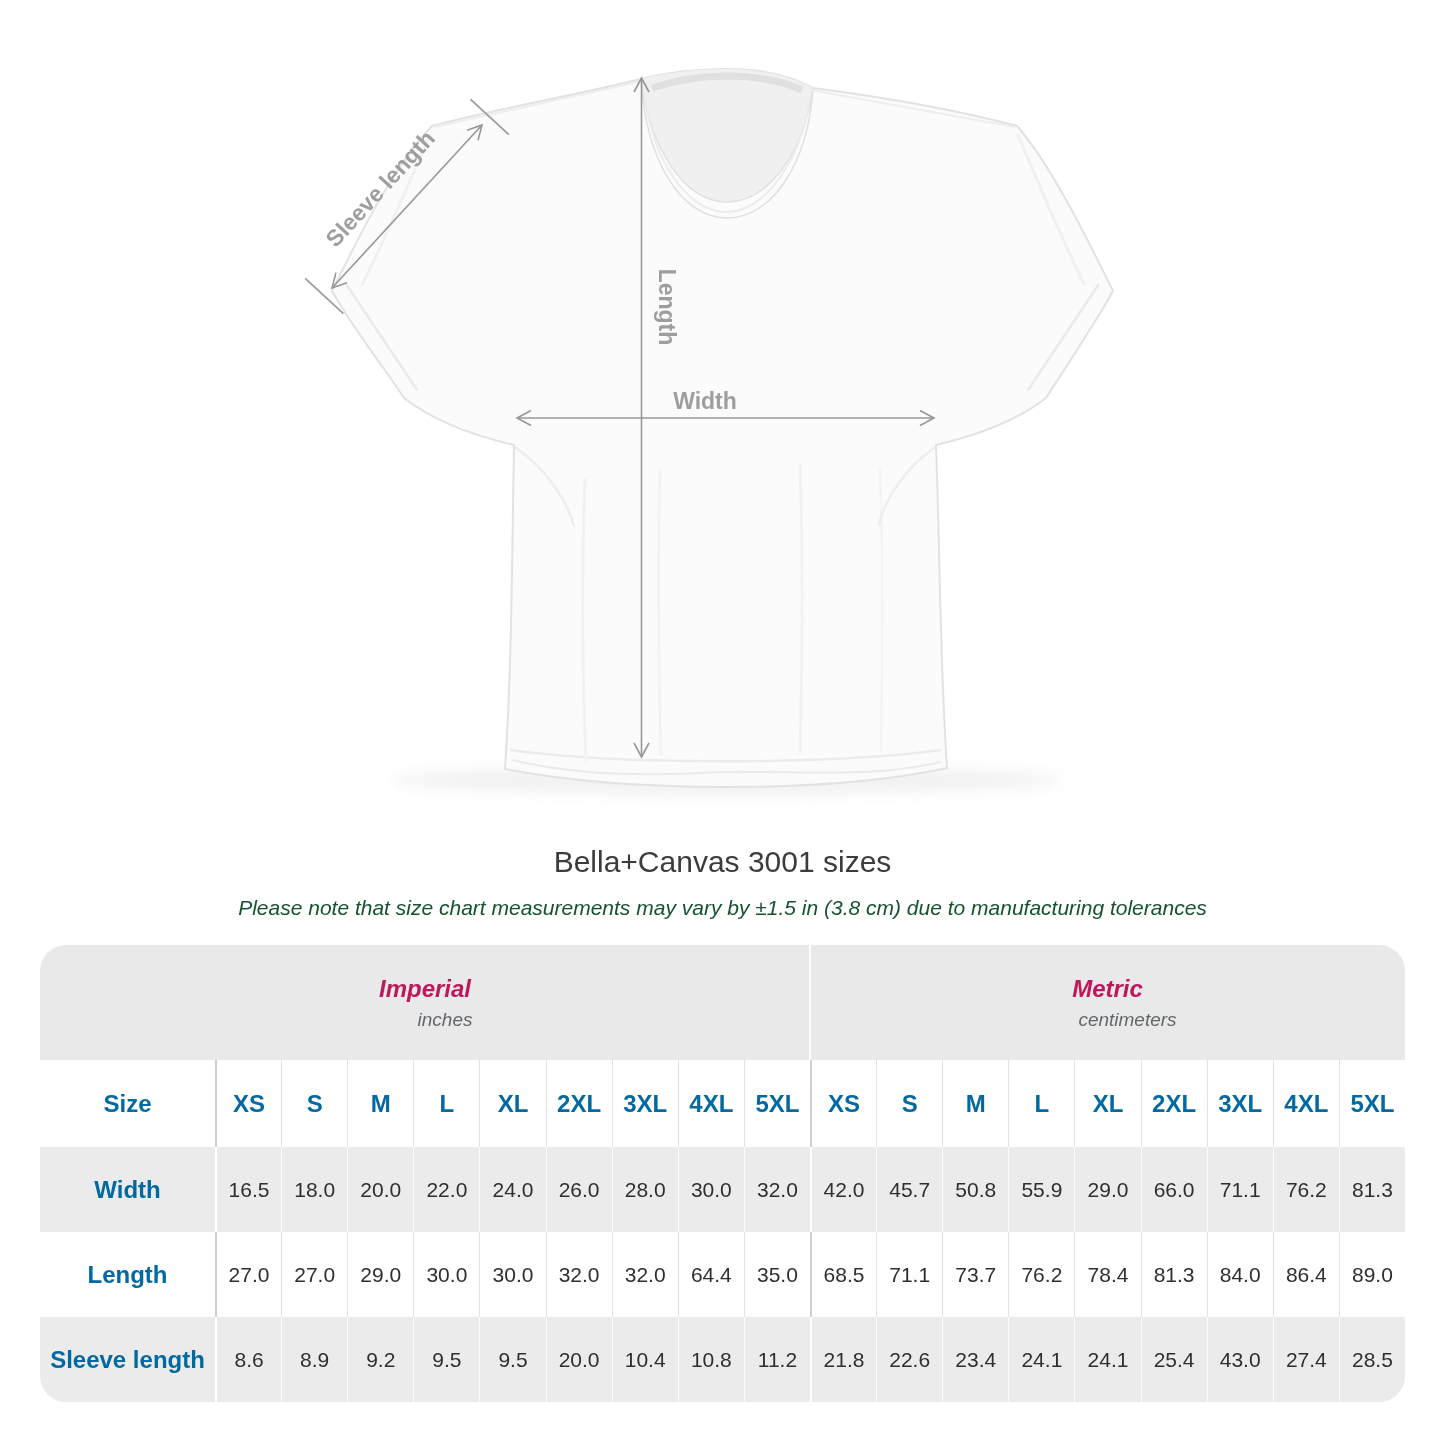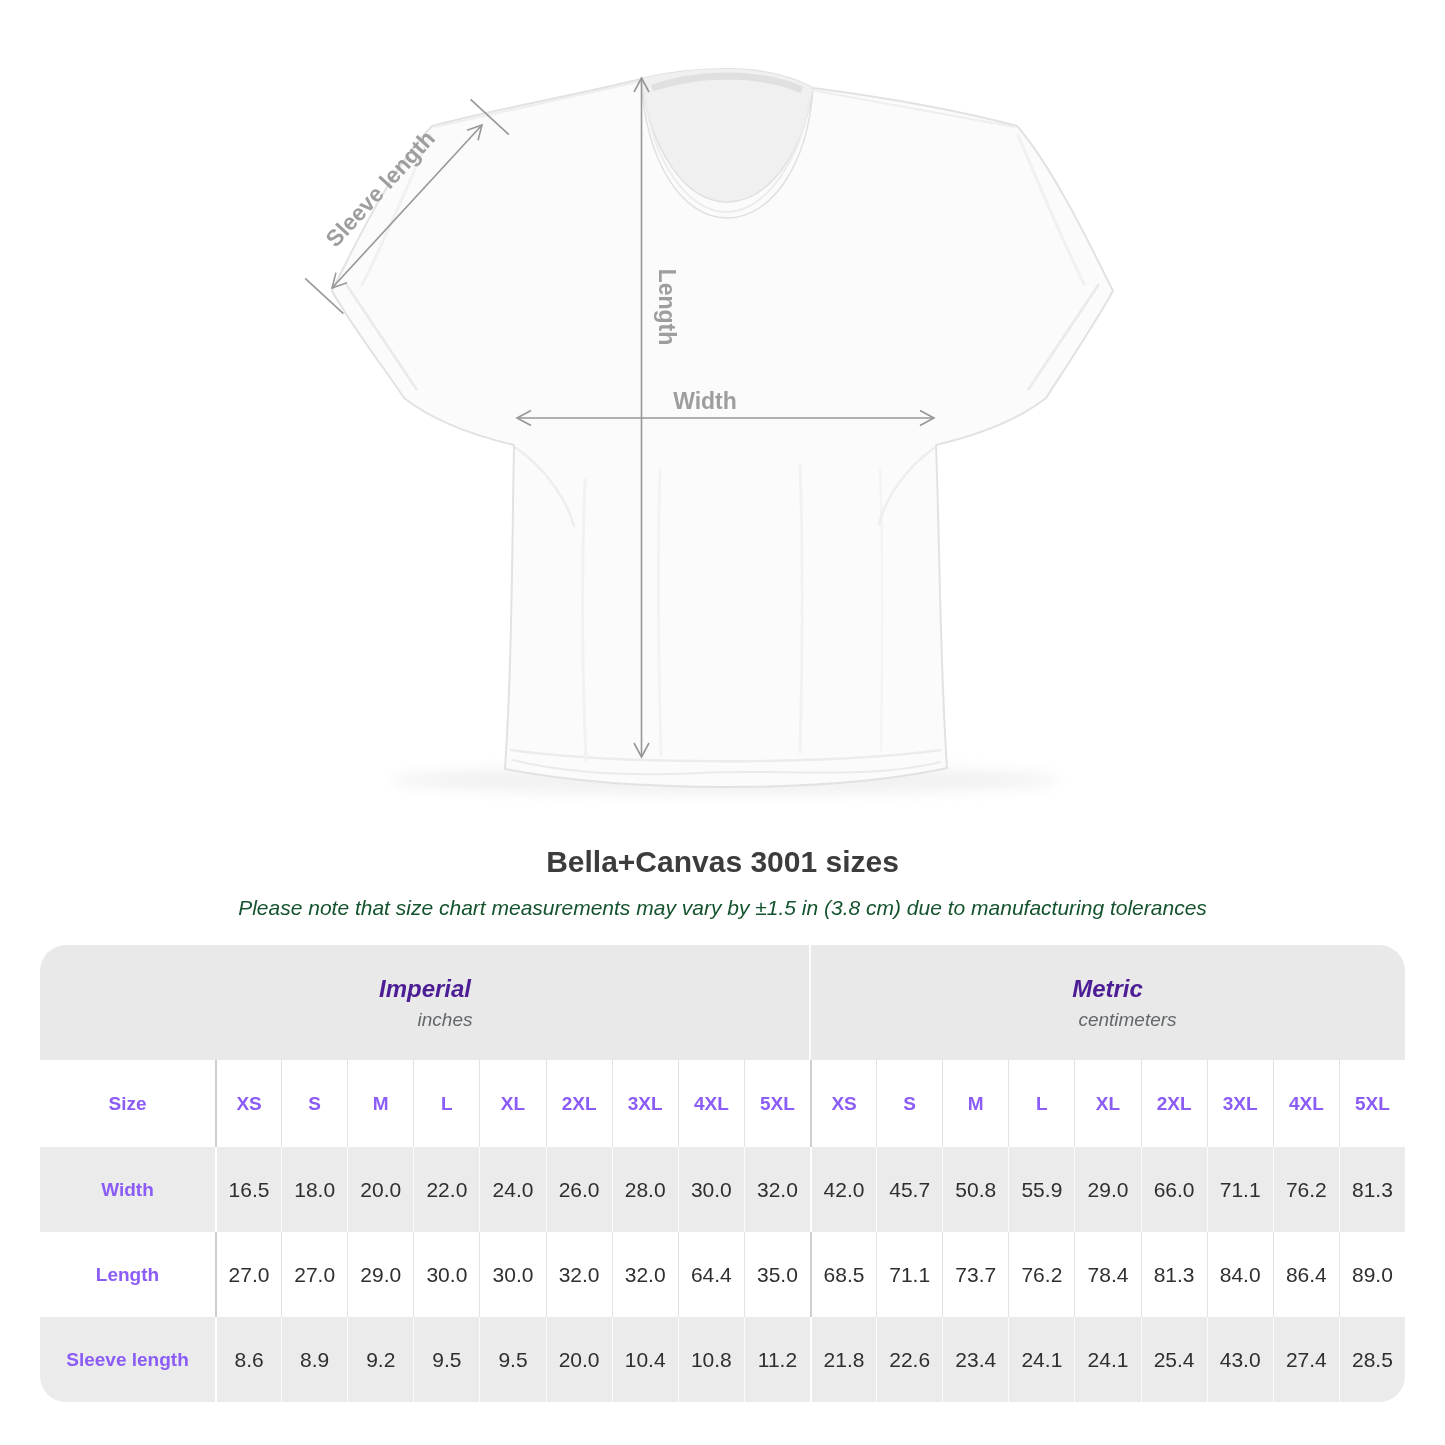--- a/index.html
+++ b/index.html
@@ -7,54 +7,54 @@
     width:1445px;height:1445px;position:relative;overflow:hidden;
     font-family:"Liberation Sans", sans-serif;
     -webkit-font-smoothing:antialiased;
   }
   
   #diagram{position:absolute;top:0;left:0;}
   #diagram text{font-family:"Liberation Sans", sans-serif;font-weight:bold;fill:#9e9e9e;}
   
   .page-title{
     position:absolute;top:845px;left:0;width:100%;text-align:center;
-    font-size:30px;font-weight:bold;color:#3c3c3c;line-height:1.15;
+    font-size:30px;font-weight:normal;color:#3c3c3c;line-height:1.15;
   }
   .tolerance-note{
     position:absolute;top:896px;left:0;width:100%;text-align:center;
     font-size:21px;font-style:italic;color:#14532d;
   }
   
   .size-table{
     position:absolute;top:945px;left:40px;width:1365px;height:457px;
     border-radius:26px;overflow:hidden;background:#fff;
   }
   .unit-band{
     height:115px;background:#e9e9e9;display:flex;position:relative;
   }
   .unit-half{display:flex;flex-direction:column;align-items:center;justify-content:center;gap:6px;}
   .unit-half.left{width:770px;}
   .unit-half.right{flex:1;border-radius:6px;}
-  .unit-name{font-size:24px;font-weight:bold;font-style:italic;color:#4c1d95;}
+  .unit-name{font-size:24px;font-weight:bold;font-style:italic;color:#be185d;}
   .unit-sub{font-size:19px;font-style:italic;color:#63676a;margin-left:40px;}
   .band-divider{position:absolute;left:769px;top:0;bottom:0;width:2px;background:rgba(255,255,255,.85);}
   .trow{
     display:grid;grid-template-columns:175px repeat(18,1fr);
     --thin:#e2e2e2;--strong:#cfcfcf;background:#fff;
   }
   .trow.gray{background:#ebebeb;--thin:rgba(255,255,255,.8);--strong:rgba(255,255,255,.95);}
   .trow.hdr{height:87px;}
   .trow.datar{height:85px;}
   .cell{
     display:flex;align-items:center;justify-content:center;
     font-size:21px;color:#2f2f2f;
   }
   .cell.tl{border-left:1px solid var(--thin);}
   .cell.sl{border-left:2px solid var(--strong);}
-  .cell.rowlab, .cell.sizehdr{font-weight:bold;color:#8b5cf6;font-size:19px;text-align:center;}
+  .cell.rowlab, .cell.sizehdr{font-weight:bold;color:#0369a1;font-size:24px;text-align:center;}
 </style>
 </head>
 <body>
 
 <svg id="diagram" width="1445" height="845" viewBox="0 0 1445 845" xmlns="http://www.w3.org/2000/svg">
   <defs>
     <filter id="soft" x="-40%" y="-40%" width="180%" height="180%">
       <feGaussianBlur stdDeviation="7"></feGaussianBlur>
     </filter>
   </defs>

